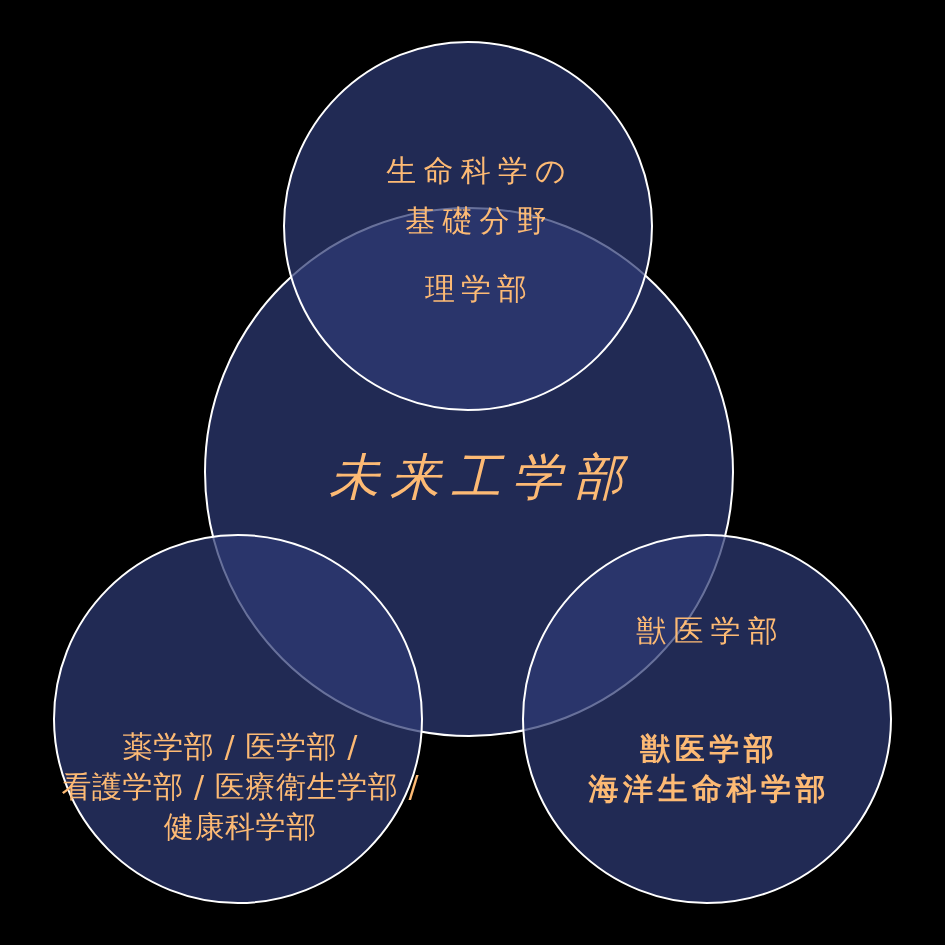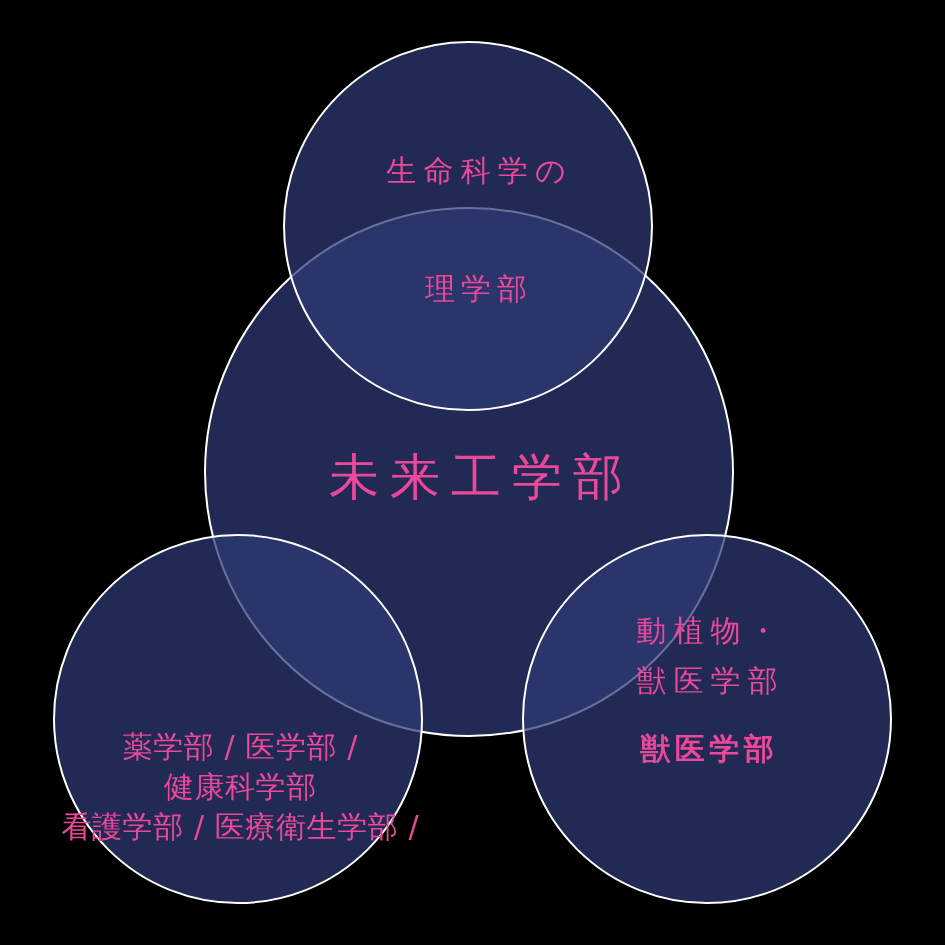--- a/index.html
+++ b/index.html
@@ -23,21 +23,21 @@
     top: 0;
   }
   svg circle {
     stroke-width: 2px;
   }
   .label {
     position: absolute;
     transform: translateX(-50%);
     text-align: center;
     white-space: nowrap;
-    color: #ec4899;
+    color: #fdba74;
   }
   
   .heading {
     font-size: 30px;
     line-height: 50px;
     font-weight: 500;
     letter-spacing: 0.24em;
     padding-left: 0.24em; 
   }
   .heading-top    { left: 476px; top: 146px; }
@@ -69,52 +69,54 @@
     font-weight: bold;
   }
   
   .center-label {
     left: 476px; top: 447px;
     font-size: 50px;
     line-height: 60px;
     font-weight: 500;
     letter-spacing: 0.22em;
     padding-left: 0.22em;
+    font-style: italic;
   }
 </style>
 </head>
 <body>
 
 <div class="stage">
 
   <svg width="945" height="945" viewBox="0 0 945 945">
     <rect x="0" y="0" width="945" height="945" fill="#000000"></rect>
 
     <circle cx="469" cy="472" r="264" fill="#2E3A75" fill-opacity="0.72" stroke="#FFFFFF"></circle>
     <circle cx="468" cy="226" r="184" fill="#2E3A75" fill-opacity="0.72" stroke="#FFFFFF"></circle>
     <circle cx="238" cy="719" r="184" fill="#2E3A75" fill-opacity="0.72" stroke="#FFFFFF"></circle>
     <circle cx="707" cy="719" r="184" fill="#2E3A75" fill-opacity="0.72" stroke="#FFFFFF"></circle>
   </svg>
 
   <div class="label center-label">未来工学部</div>
 
   <div class="label heading heading-top">
     <div>生命科学の</div>
+    <div>基礎分野</div>
   </div>
   <div class="label depts depts-top">
     <div>理学部</div>
   </div>
 
   <div class="label depts depts-bleft">
     <div>薬学部 / 医学部 /</div>
+    <div>看護学部 / 医療衛生学部 /</div>
     <div>健康科学部</div>
-    <div>看護学部 / 医療衛生学部 /</div>
   </div>
 
   <div class="label heading heading-bright">
-    <div>動植物・</div>
     <div>獣医学部</div>
   </div>
   <div class="label depts depts-bright">
     <div>獣医学部</div>
+    <div>海洋生命科学部</div>
   </div>
 
 </div>
 
 </body></html>

